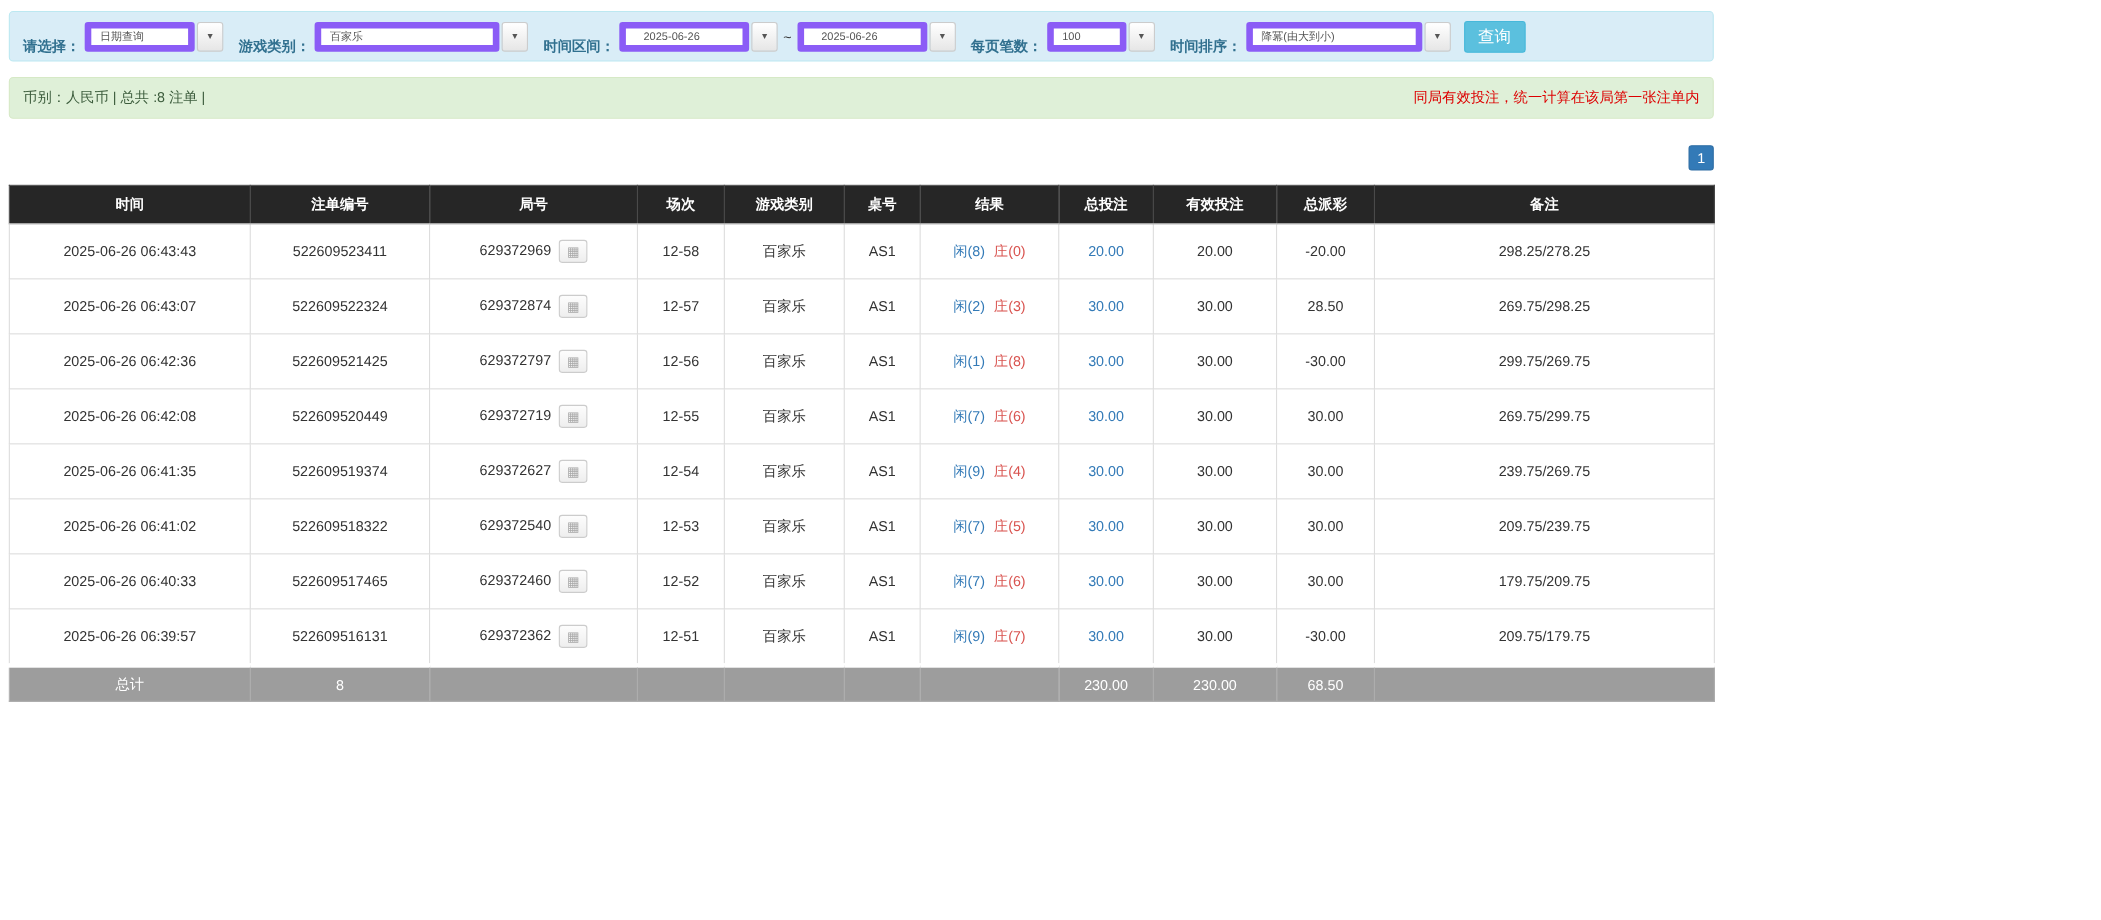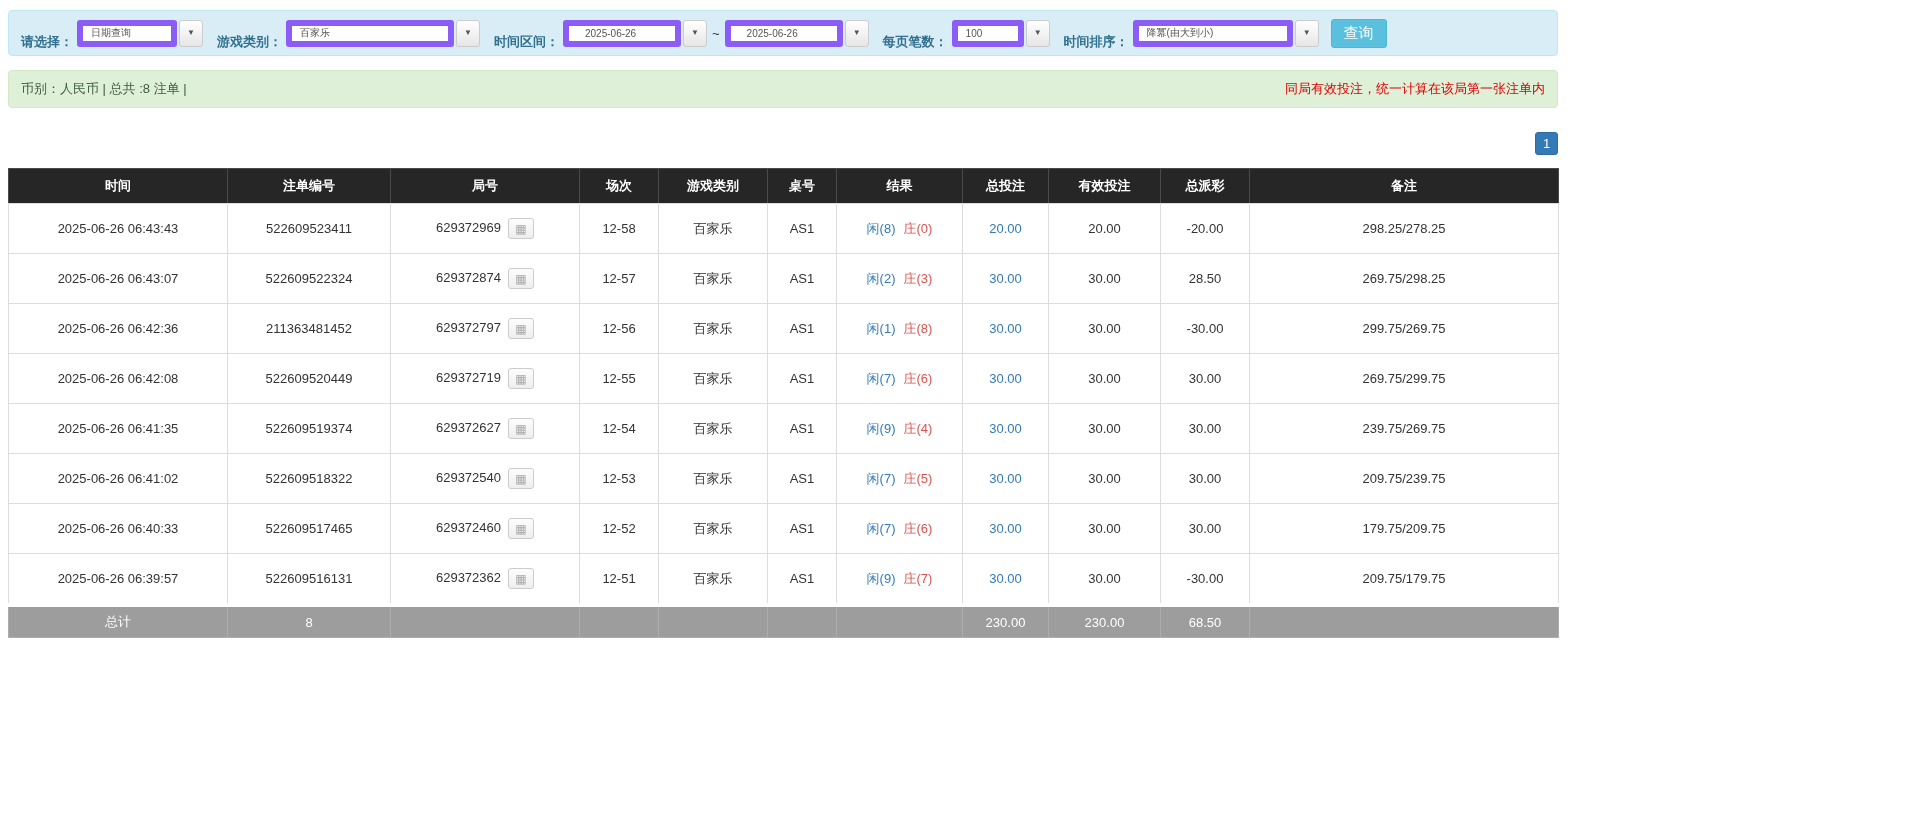--- a/index.html
+++ b/index.html
@@ -301,21 +301,21 @@
       <span class="player">闲(2)</span><span class="banker">庄(3)</span>
     </td>
     <td><a class="bet-link">30.00</a></td>
     <td>30.00</td>
     <td>28.50</td>
     <td>269.75/298.25</td>
   </tr>
 
   <tr class="data-row">
     <td>2025-06-26 06:42:36</td>
-    <td>211363481452</td>
+    <td>522609521425</td>
     <td>
       <span>629372797</span><button class="round-icon-btn">
               <span class="cards-icon">▦</span>
             </button>
     </td>
     <td>12-56</td>
     <td>百家乐</td>
     <td>AS1</td>
     <td>
       <span class="player">闲(1)</span><span class="banker">庄(8)</span>

